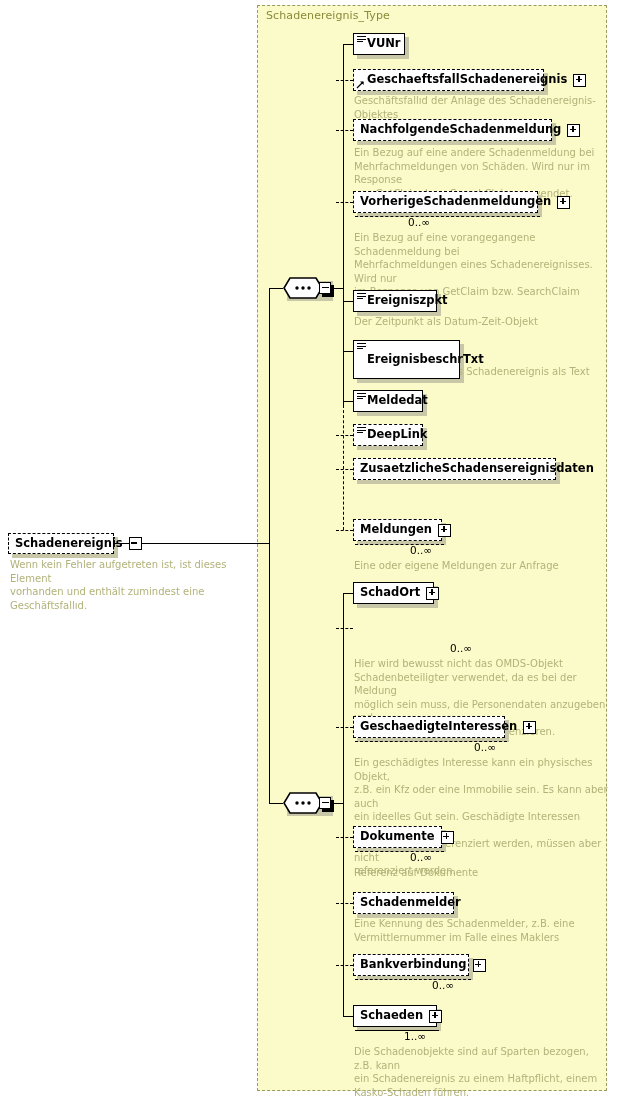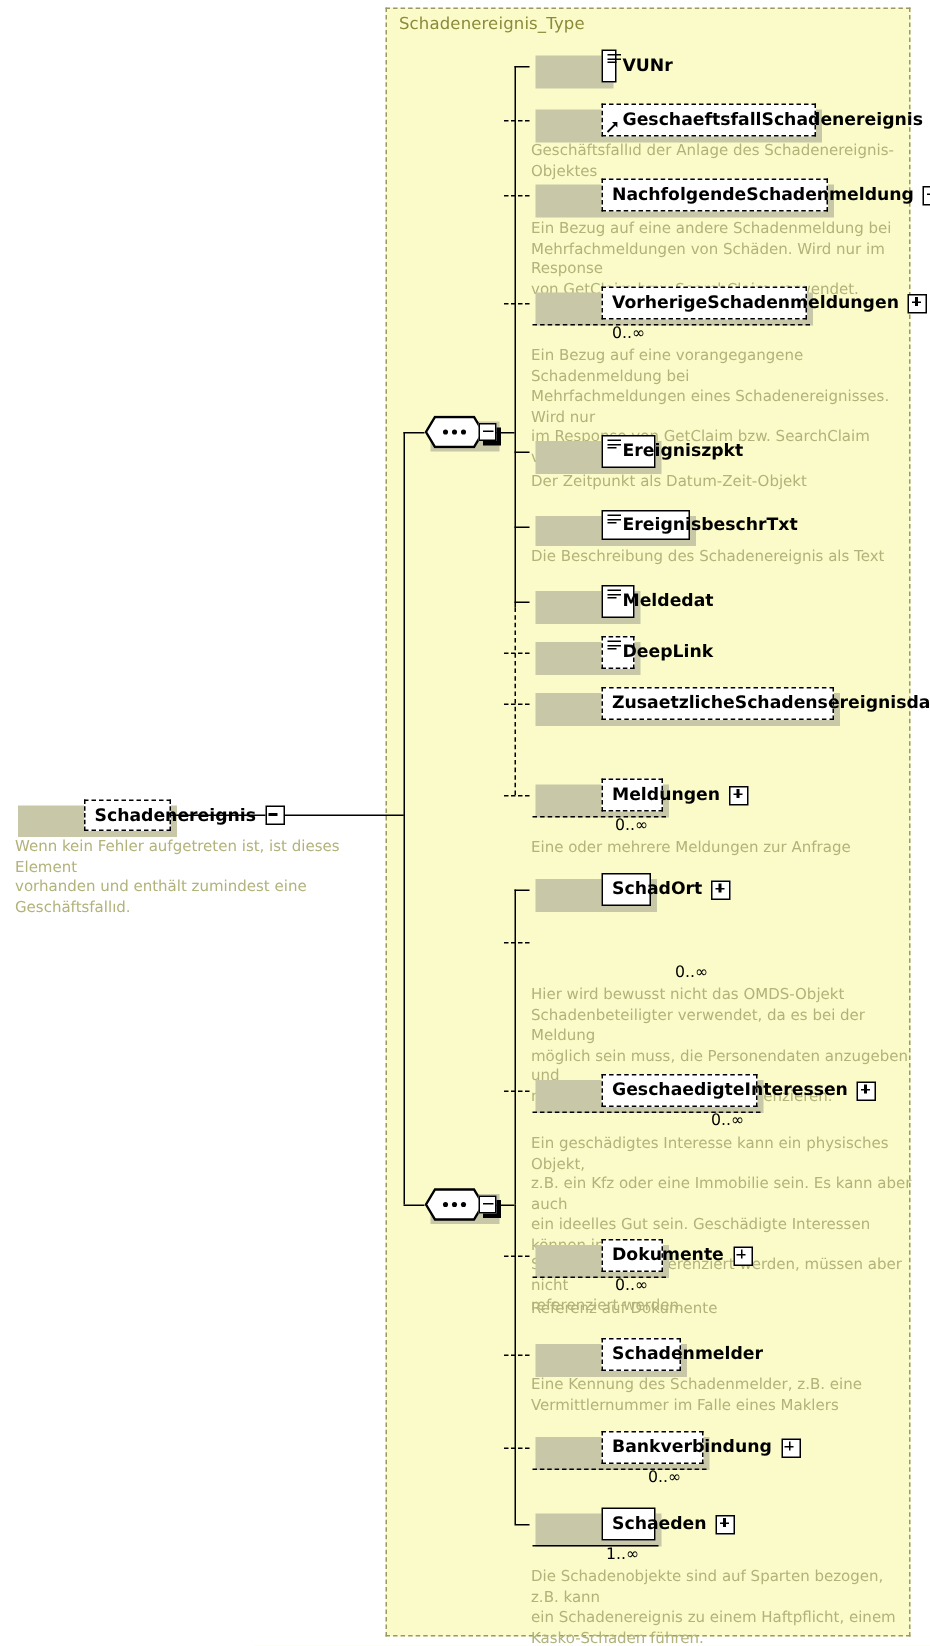--- a/index.html
+++ b/index.html
@@ -28,21 +28,21 @@
 
   
   .el{position:absolute;box-sizing:border-box;}
   .el .shadow{
     position:absolute;left:4px;top:4px;right:-4px;bottom:-4px;
     background:#c8c8a8;z-index:0;
   }
   .el .body{
     position:relative;z-index:1;background:#ffffff;
     border:1.6px solid #000;height:100%;box-sizing:border-box;
-    display:flex;align-items:center;padding:0 3px 0 5px;margin-left:48px;
+    display:flex;align-items:center;padding:0 3px 0 5px;
   }
   .el.opt .body{border:1.6px dashed #000;background:#ffffff;}
   .el .lbl{
     font-size:11.5px;font-weight:bold;color:#000;white-space:nowrap;
     line-height:1;margin-left:8px;
   }
   .el.noicon .lbl{margin-left:1px;}
 
   
   .el.rep .stack{
@@ -209,21 +209,21 @@
           <i></i>
           <i></i>
           <i></i>
         </span>
       <span class="lbl">Ereigniszpkt</span>
     </div>
   </div>
   <div class="anno" style="left:354px;top:315px;width:250px;">Der Zeitpunkt als Datum-Zeit-Objekt</div>
 
   <div class="ln h" style="left:343px;top:351px;width:10px;"></div>
-  <div class="el" style="left:353px;top:340px;width:107px;height:20px;">
+  <div class="el" style="left:353px;top:340px;width:107px;height:39px;">
     <div class="shadow"></div>
     <div class="body">
       <span class="gl-lines">
           <i></i>
           <i></i>
           <i></i>
         </span>
       <span class="lbl">EreignisbeschrTxt</span>
     </div>
   </div>
@@ -266,21 +266,21 @@
   <div class="dh" style="left:336px;top:530px;width:17px;"></div>
   <div class="el opt noicon rep" style="left:353px;top:519px;width:89px;height:22px;">
     <div class="shadow"></div>
     <div class="body">
       <span class="lbl">Meldungen</span>
       <span class="exp plus"></span>
     </div>
     <div class="stack"></div>
   </div>
   <div class="card" style="left:410px;top:544px;">0..∞</div>
-  <div class="anno" style="left:354px;top:559px;width:250px;">Eine oder mehrere Meldungen zur Anfrage</div>
+  <div class="anno" style="left:354px;top:559px;width:250px;">Eine oder eigene Meldungen zur Anfrage</div>
 
   <div class="ln h" style="left:269px;top:803px;width:14px;"></div>
   <div class="seq" style="left:283px;top:792px;">
     <div class="sh"></div>
     <svg width="40" height="22" viewBox="0 0 40 22">
       <polygon points="7,1 33,1 39,11 33,21 7,21 1,11" fill="#ffffff" stroke="#000000" stroke-width="1.6"></polygon>
       <circle cx="14" cy="11" r="1.7" fill="#000"></circle>
       <circle cx="20" cy="11" r="1.7" fill="#000"></circle>
       <circle cx="26" cy="11" r="1.7" fill="#000"></circle>
     </svg>

